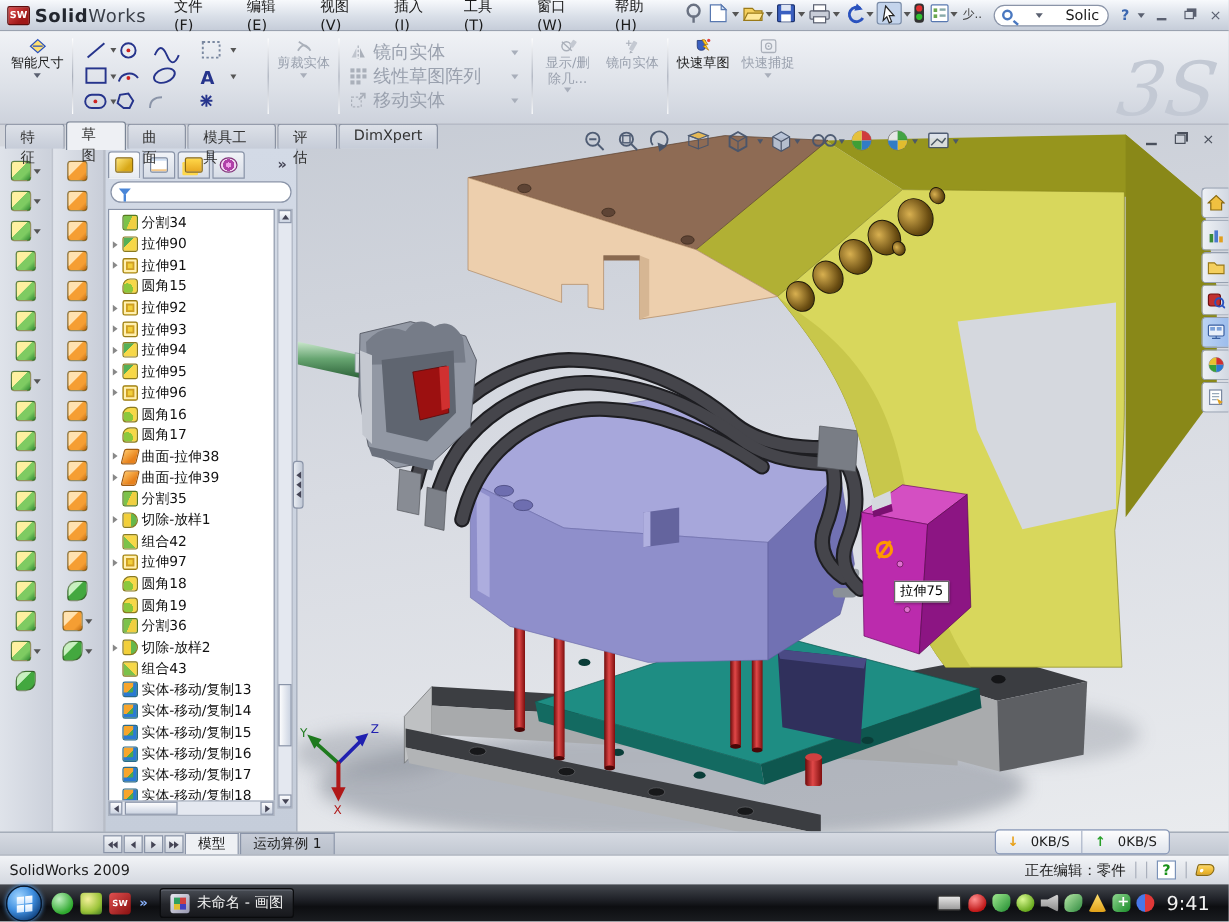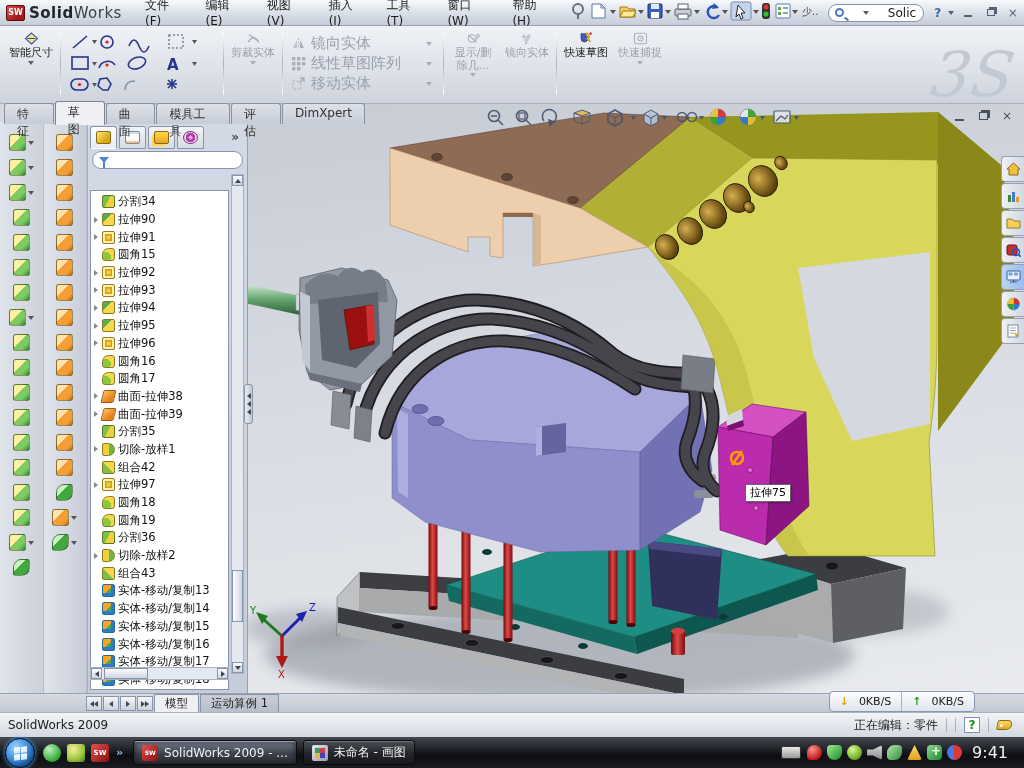--- a/index.html
+++ b/index.html
@@ -69,21 +69,21 @@
   .fmic{width:15px;height:13px;border-radius:2px}
   .fmic1{background:linear-gradient(135deg,#ffe678,#d8a818 70%);border:1px solid #8a6a10}
   .fmic2{background:#fff;border:1px solid #7a88a0;box-shadow:inset 0 2px 0 #cfe0f4, inset 0 -2px 0 #f4c88a}
   .fmic3{background:linear-gradient(#ffd84a,#e8a820);border:1px solid #8a6a10;box-shadow:-3px 3px 0 -1px #ffd84a}
   .fmic4{background:radial-gradient(circle,#f0a0e8 25%,#b040a8 26% 55%,#f0d8f0 56%);border:1px solid #803078;border-radius:50%}
   #fmmore{margin-left:auto;padding-right:6px;color:#445;font-weight:bold}
   #filterbox{margin:1px 4px;height:18px;border:1px solid #8a94a8;border-radius:9px;background:#fff;
     display:flex;align-items:center;padding:0 6px;gap:4px}
   .funnel{width:0;height:0;border-left:5px solid transparent;border-right:5px solid transparent;border-top:6px solid #4a86d8;position:relative}
   .funnel:after{content:"";position:absolute;left:-1px;top:-1px;width:2px;height:6px;background:#4a86d8}
-  #treebox{position:absolute;left:2px;top:68px;width:139px;height:500px;background:#fff;border:1px solid #8a94a8;overflow:hidden;padding-top:2px}
+  #treebox{position:absolute;left:2px;top:52px;width:139px;height:500px;background:#fff;border:1px solid #8a94a8;overflow:hidden;padding-top:2px}
   .tree-row{display:flex;align-items:center;height:17.7px;padding-left:3px;gap:3px;white-space:nowrap}
   .exp{width:0;height:0;border-left:4px solid #888;border-top:3.5px solid transparent;border-bottom:3.5px solid transparent;flex:none;margin-right:1px}
   .exp.hid{visibility:hidden}
   .tlabel{font-size:11.5px;color:#111}
   .ic{width:13px;height:13px;flex:none;border-radius:2px}
   .ic-split{background:linear-gradient(115deg,#7cc24a 45%,#f0d040 46%);border:1px solid #567a20}
   .ic-ext1{background:linear-gradient(135deg,#55b055 0 40%,#f7d848 40%);border:1px solid #8a7a20}
   .ic-ext2{background:#f2cf3a;border:1px solid #9a7d18;box-shadow:inset 0 0 0 2px #fff0b0,inset 0 0 0 3.5px #cf9f22}
   .ic-fillet{background:radial-gradient(circle at 28% 72%,#8cc83c 0 42%,#f7d848 43%);border:1px solid #8a7a20;border-radius:50% 3px 3px 3px}
   .ic-surf{background:linear-gradient(135deg,#ffc464,#e8821c 70%);border:1px solid #a05a10;transform:skewX(-14deg)}
@@ -1103,24 +1103,20 @@
         <i></i>
         <i></i>
         <i></i>
       </div>
     </div>
   <div class="ql ql-msn"></div>
   <div class="ql ql-av"></div>
   <div class="ql ql-sw">SW</div>
   <span id="ql-more">»</span>
   <div id="taskbtns" style="display:flex">
-      <div class="taskbtn active">
-        <div class="tbic tbic-sw">SW</div>
-        <span class="tlbl">SolidWorks 2009 - ...</span>
-      </div>
       <div class="taskbtn">
         <div class="tbic tbic-paint"></div>
         <span class="tlbl">未命名 - 画图</span>
       </div>
     </div>
   <div id="tray">
     <div id="kbicon"></div>
     <div id="trayicons" style="display:flex;gap:5px;align-items:center">
         <div class="trayic t-red"></div>
         <div class="trayic t-gsh"></div>

